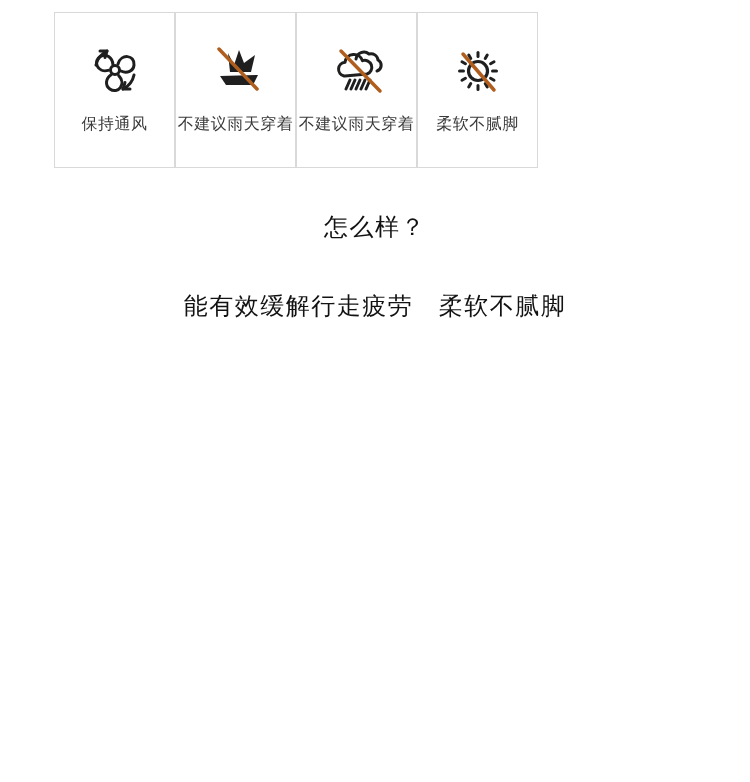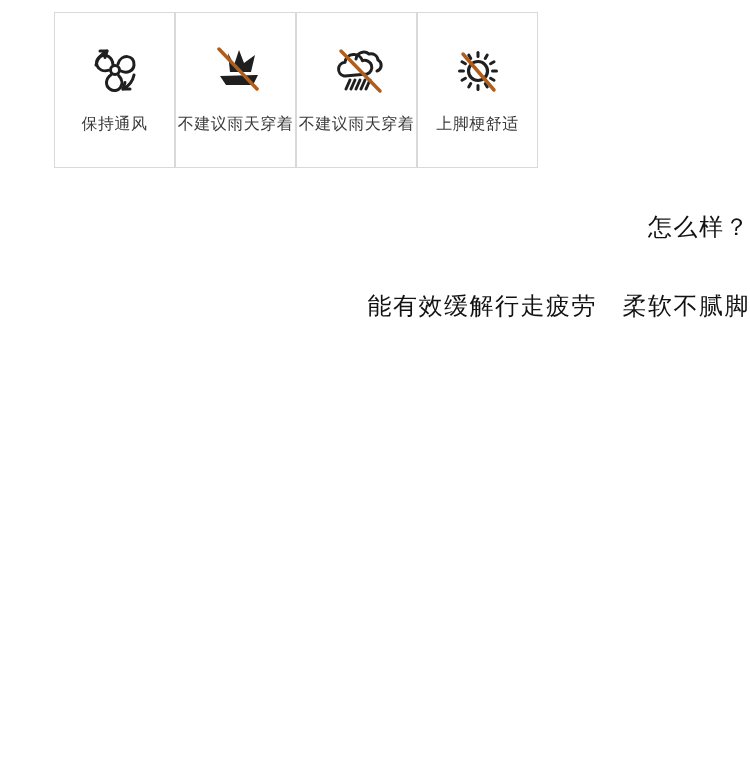--- a/index.html
+++ b/index.html
@@ -45,21 +45,21 @@
     color: #3a3a3a;
     letter-spacing: 0.5px;
     white-space: nowrap;
   }
   
   .desc {
     position: absolute;
     left: 0;
     top: 214px;
     width: 750px;
-    text-align: right;
+    text-align: center;
   }
   .desc-line {
     margin: 0 0 53px 0;
     font-size: 24px;
     line-height: 26px;
     color: #121212;
     letter-spacing: 1.5px;
     white-space: nowrap;
   }
 </style>
@@ -123,21 +123,21 @@
             <line x1="32" y1="14.5" x2="32" y2="18.5" transform="rotate(180 32 33)"></line>
             <line x1="32" y1="14.5" x2="32" y2="18.5" transform="rotate(210 32 33)"></line>
             <line x1="32" y1="14.5" x2="32" y2="18.5" transform="rotate(240 32 33)"></line>
             <line x1="32" y1="14.5" x2="32" y2="18.5" transform="rotate(270 32 33)"></line>
             <line x1="32" y1="14.5" x2="32" y2="18.5" transform="rotate(300 32 33)"></line>
             <line x1="32" y1="14.5" x2="32" y2="18.5" transform="rotate(330 32 33)"></line>
           </g>
         </g>
         <line x1="17" y1="16" x2="48" y2="52" stroke="#b05e1e" stroke-width="3.5" stroke-linecap="round"></line>
       </svg>
-      <div class="care-label">上脚梗舒适</div>
+      <div class="care-label">柔软不腻脚</div>
     </div>
 
 
   </div>
 
   <div class="desc">
     <p class="desc-line">怎么样？</p>
     <p class="desc-line">能有效缓解行走疲劳　柔软不腻脚</p>
   </div>
 

